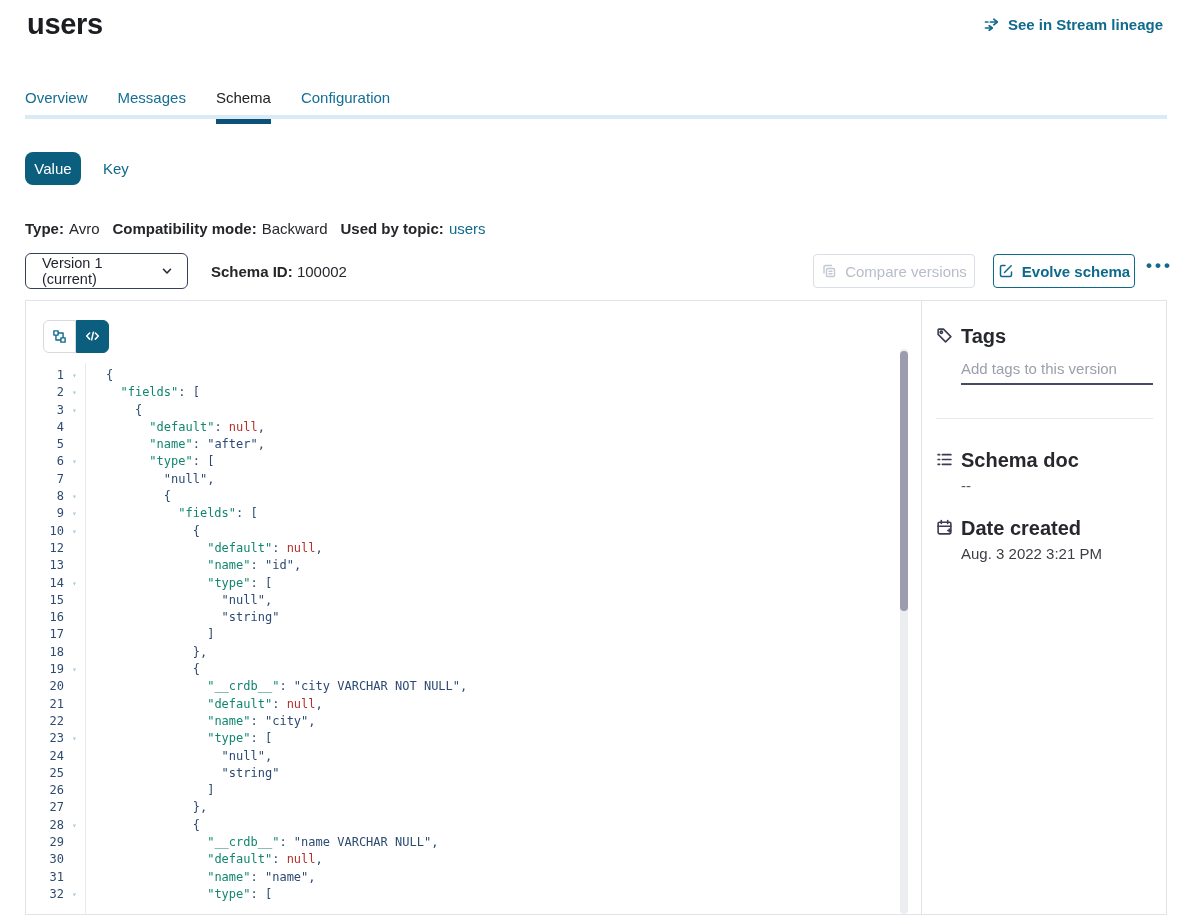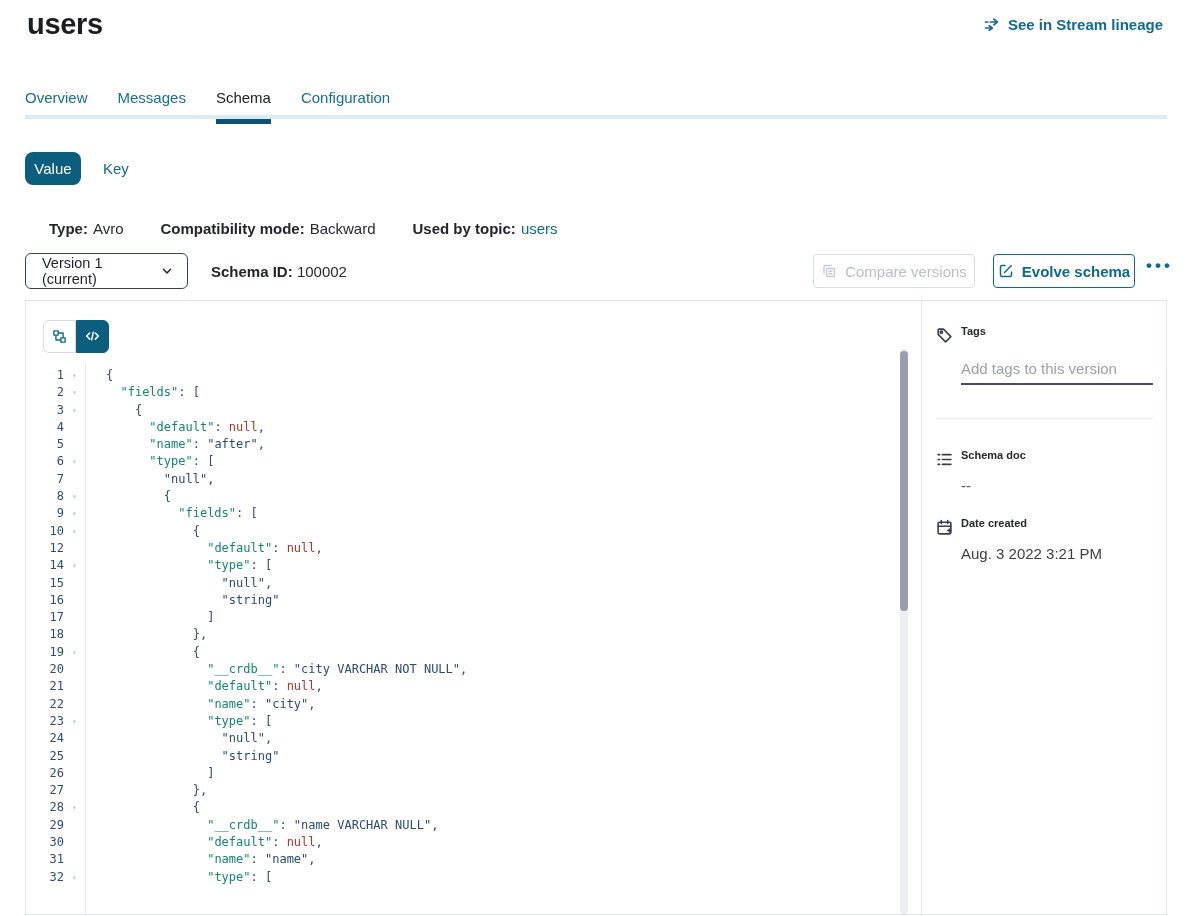--- a/index.html
+++ b/index.html
@@ -23,21 +23,21 @@
   .tabs-rule { left:25px; right:22px; top:115px; height:4px; background:#d9ecf6; z-index:1; }
 
   
   .value-btn { left:25px; top:152px; width:56px; height:33px; background:#0b5e7d; color:#fff;
     border:none; border-radius:8px; font-size:15px; font-family:inherit; cursor:pointer; }
   .key-btn { left:103px; top:160px; font-size:15px; color:#0f6a8d; cursor:pointer; background:none; border:none; font-family:inherit; }
 
   
   .meta { left:25px; top:220px; font-size:15px; display:flex; gap:13px; }
   .meta b { font-weight:700; color:#232529; }
-  .meta .pair { display:flex; gap:5px;margin-left:24px; }
+  .meta .pair { display:flex; gap:5px; }
   .meta .link { color:#0f6a8d; cursor:pointer; }
 
   
   .version-select { left:25px; top:253px; width:163px; height:36px; border:1px solid #39415a; border-radius:6px;
     background:#fff; display:flex; align-items:center; padding:0 13px 0 16px; font-size:14.5px; color:#1d212b; cursor:pointer; }
   .version-select .lbl { flex:1; }
   .schema-id { left:211px; top:263px; font-size:15px; }
   .schema-id b { font-weight:700; color:#232529;text-align:center; }
   .btn { position:absolute; display:flex; align-items:center; justify-content:center; gap:8px;
     background:#fff; border-radius:4px; font-size:15px; font-family:inherit; cursor:pointer; }
@@ -66,21 +66,21 @@
   .tok-s { color:#2c4a72; }
   .tok-n { color:#b3322e; }
   .tok-p { color:#2c4a72; }
 
   
   .scroll-track { left:874px; top:48px; bottom:0; width:8px; background:#ecedf1; border-radius:4px; }
   .scroll-thumb { left:0; top:2px; width:8px; height:260px; background:#9b9daf; border-radius:4px; cursor:pointer; }
 
   
   .sb-icon { left:910px; width:17px; height:17px; color:#3a3d52; }
-  .sb-title { left:935px; font-size:11px; font-weight:700; color:#26282d; }
+  .sb-title { left:935px; font-size:20px; font-weight:700; color:#26282d; }
   .tags-input { left:935px; top:52px; width:192px; height:32px; border:none; border-bottom:2px solid #474c66;
     font-size:15px; font-family:inherit; color:#26282d; outline:none; background:transparent; }
   .tags-input::placeholder { color:#9aa0ab; }
   .sb-divider { left:910px; top:117px; width:217px; height:1px; background:#e8e9ed; }
   .sb-value { left:935px; font-size:15px; color:#3c3e44; }
   .sb-dim { color:#56575c; }
 
   svg { display:block; }
 </style>
 </head>
@@ -237,20 +237,25 @@
         <span class="ln">10</span>
         <span class="fold">▾</span>
         <span class="code-text">            <span class="tok-p">{</span></span>
       </div>
       <div class="code-line">
         <span class="ln">12</span>
         <span class="fold"></span>
         <span class="code-text">              <span class="tok-k">"default"</span><span class="tok-p">: </span><span class="tok-n">null</span><span class="tok-p">,</span></span>
       </div>
       <div class="code-line">
+        <span class="ln">13</span>
+        <span class="fold"></span>
+        <span class="code-text">              <span class="tok-k">"name"</span><span class="tok-p">: </span><span class="tok-s">"id"</span><span class="tok-p">,</span></span>
+      </div>
+      <div class="code-line">
         <span class="ln">14</span>
         <span class="fold">▾</span>
         <span class="code-text">              <span class="tok-k">"type"</span><span class="tok-p">: [</span></span>
       </div>
       <div class="code-line">
         <span class="ln">15</span>
         <span class="fold"></span>
         <span class="code-text">                <span class="tok-s">"null"</span><span class="tok-p">,</span></span>
       </div>
       <div class="code-line">

